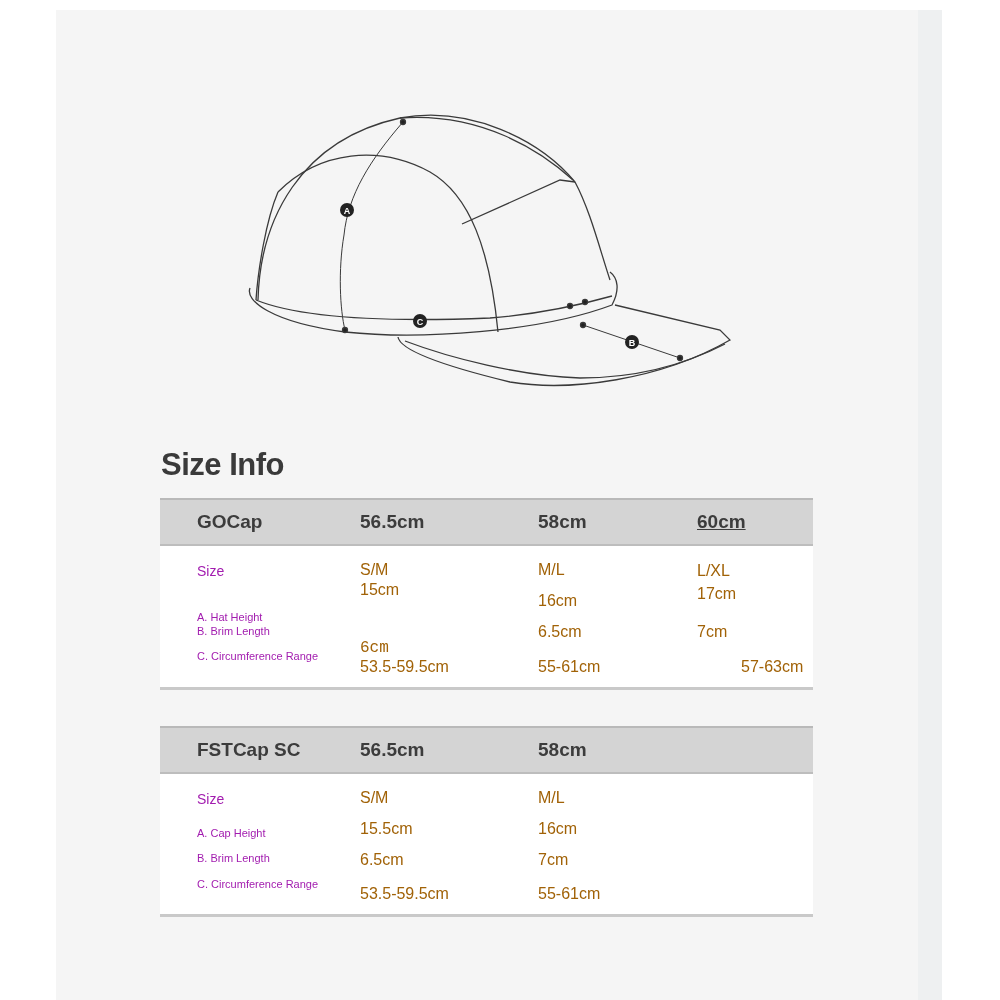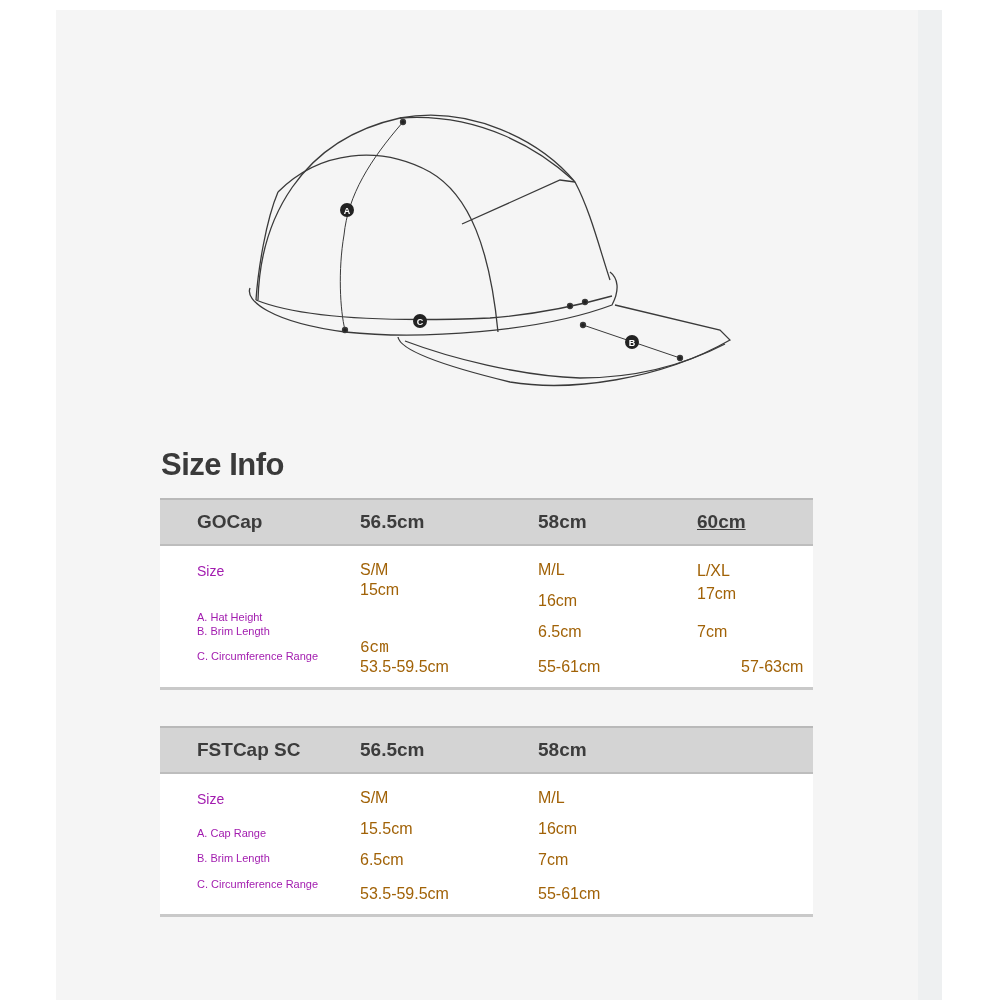--- a/index.html
+++ b/index.html
@@ -94,21 +94,21 @@
   <div class="head">
     <span style="left:37px;">FSTCap SC</span>
     <span style="left:200px;">56.5cm</span>
     <span style="left:378px;">58cm</span>
   </div>
   <div class="body" style="height:140px;">
     <span class="lbl size" style="top:17px;">Size</span>
     <span class="cell" style="left:200px; top:15px;">S/M</span>
     <span class="cell" style="left:378px; top:15px;">M/L</span>
 
-    <span class="lbl" style="top:53px;">A. Cap Range</span>
+    <span class="lbl" style="top:53px;">A. Cap Height</span>
     <span class="cell" style="left:200px; top:46px;">15.5cm</span>
     <span class="cell" style="left:378px; top:46px;">16cm</span>
 
     <span class="lbl" style="top:78px;">B. Brim Length</span>
     <span class="cell" style="left:200px; top:77px;">6.5cm</span>
     <span class="cell" style="left:378px; top:77px;">7cm</span>
 
     <span class="lbl" style="top:104px;">C. Circumference Range</span>
     <span class="cell" style="left:200px; top:111px;">53.5-59.5cm</span>
     <span class="cell" style="left:378px; top:111px;">55-61cm</span>

